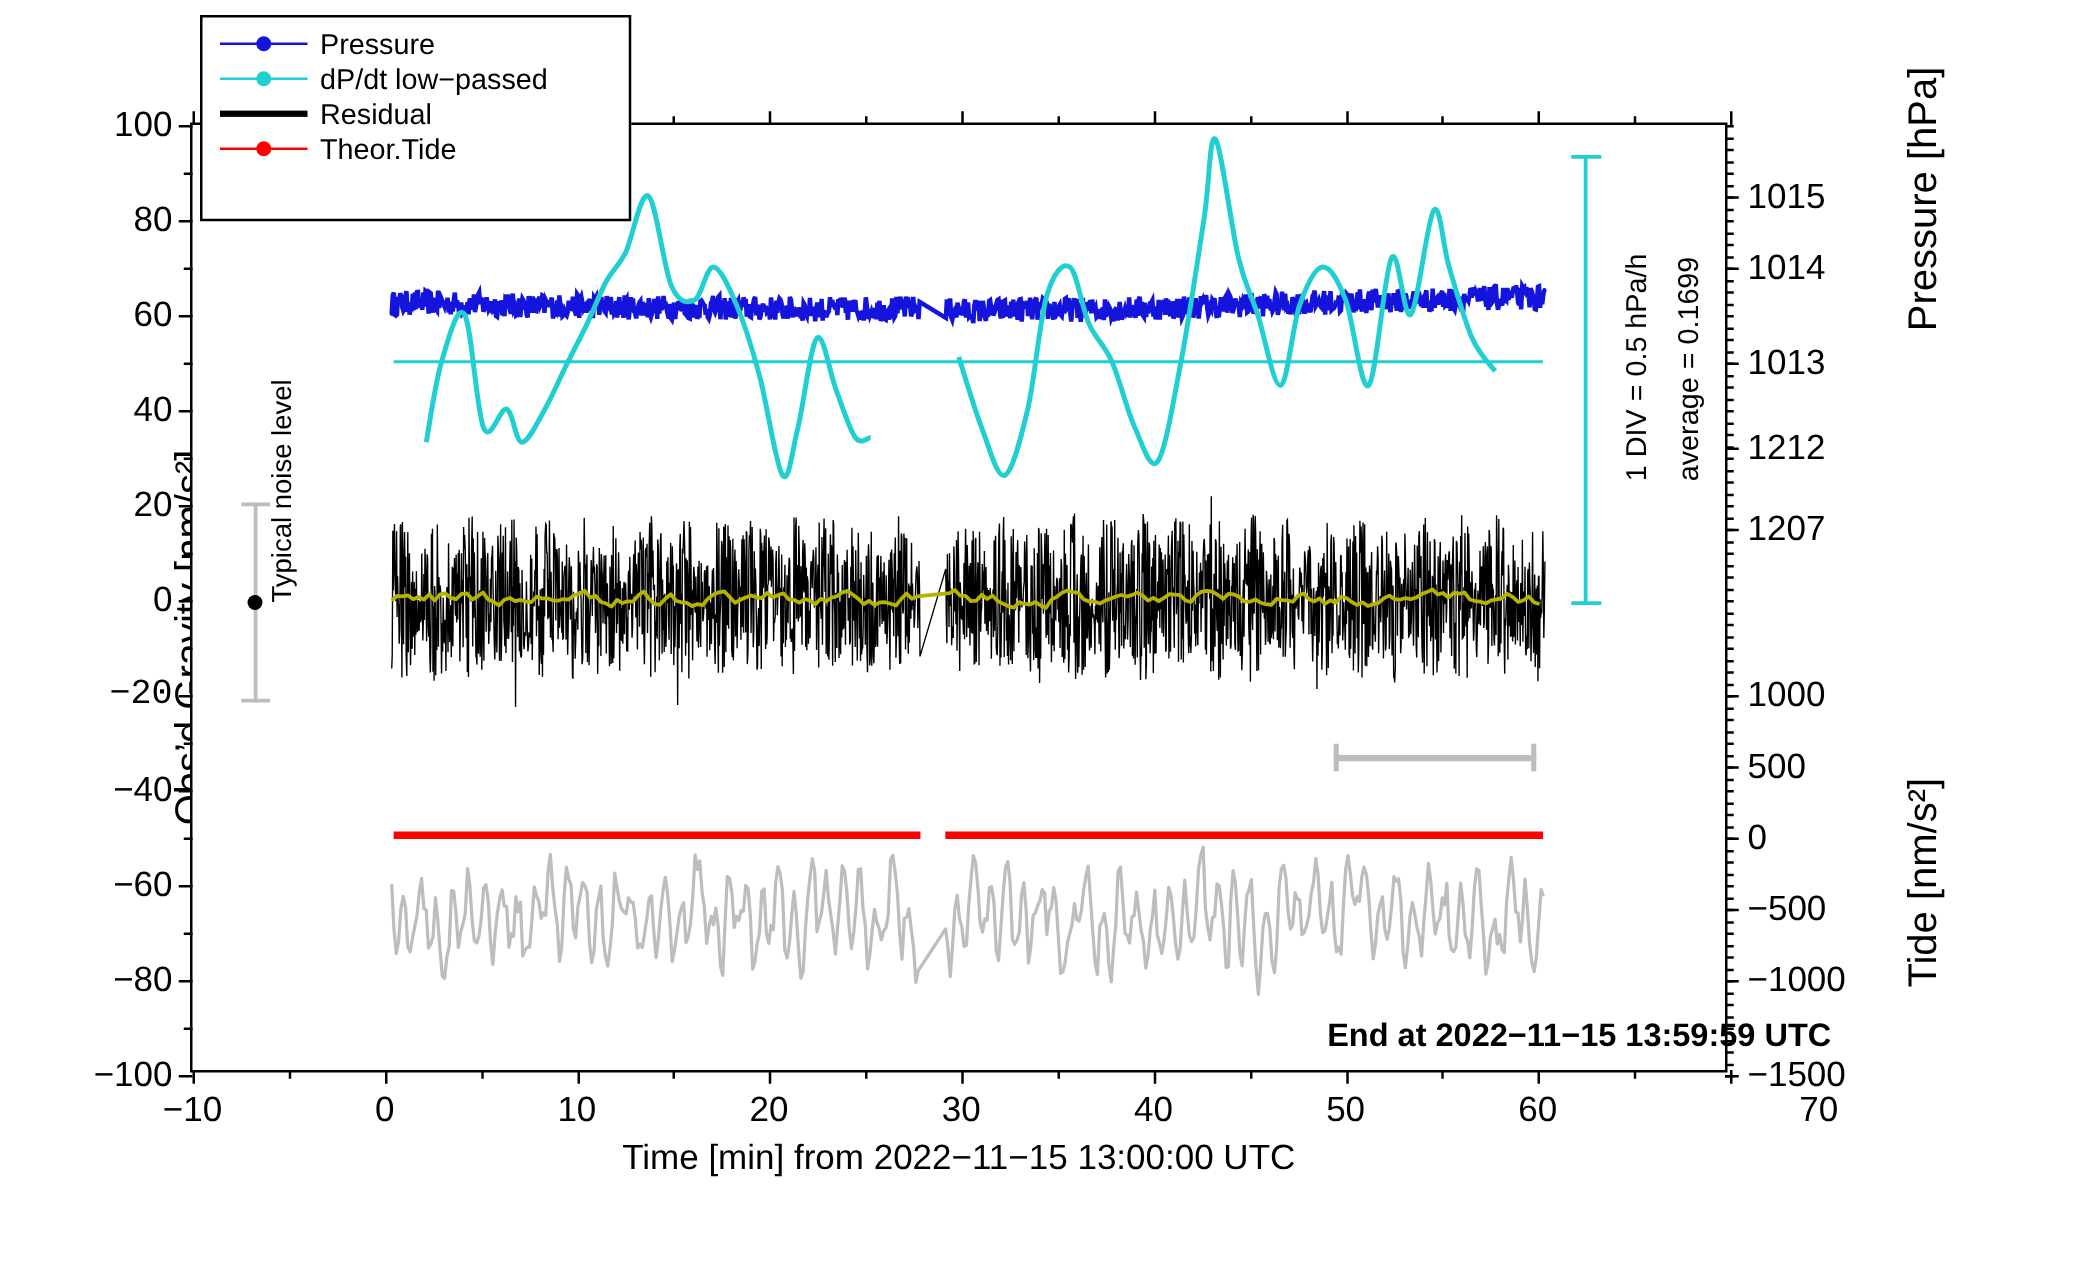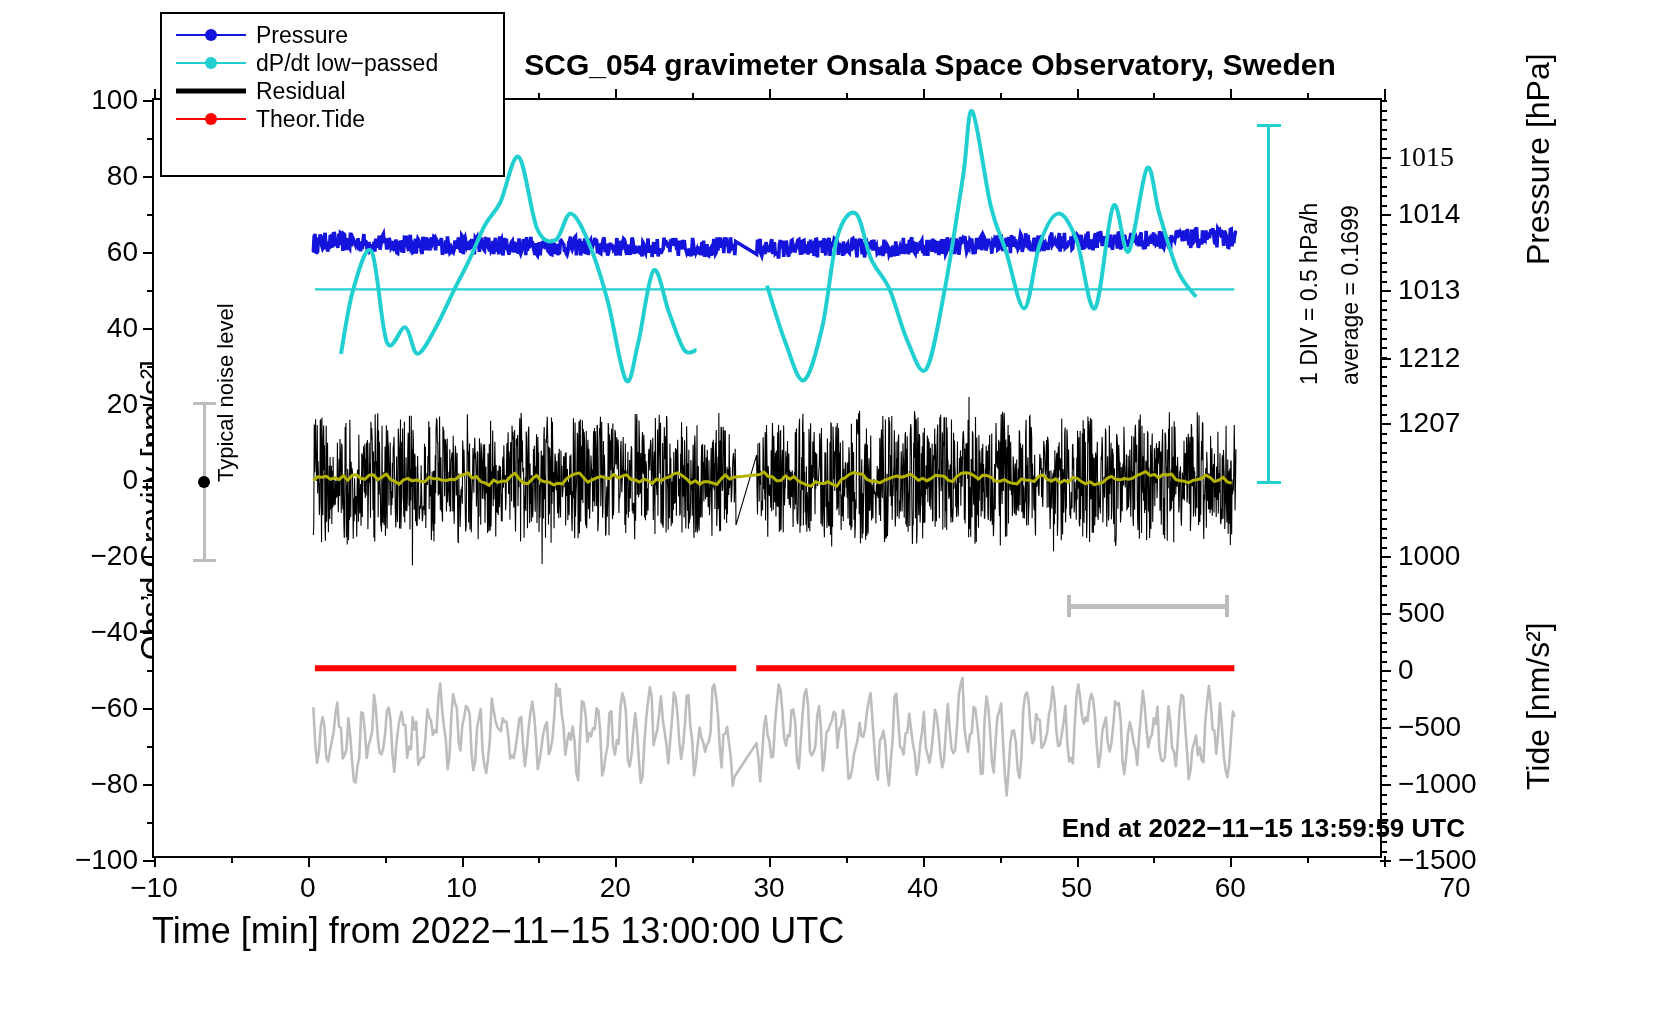--- a/index.html
+++ b/index.html
@@ -33,22 +33,22 @@
   .bt-label { position:absolute; top:calc(100% + 16px); transform:translateX(-50%);
               font-size:28px; white-space:nowrap; }
   
   .tt-major { top:-11px; width:2px; height:11px; }
   .tt-minor { top:-7px;  width:2px; height:7px; }
 
   
   #ylabel-left { position:absolute; left:2px; top:50%;
                  transform:translateY(-50%) rotate(-90deg); transform-origin:center;
                  font-size:32px; white-space:nowrap; }
-  #xlabel { position:absolute; left:152px; width:1230px; top:910px; 
-            font-size:36px; white-space:nowrap; }
+  #xlabel { position:absolute; left:152px; width:1230px; top:910px; text-align:center;
+            font-size:28px; white-space:nowrap; }
   #ylabel-pressure { position:absolute; left:1520px; top:265px;
                      transform:rotate(-90deg); transform-origin:left top;
                      font-size:32px; white-space:nowrap; }
   #ylabel-tide { position:absolute; left:1520px; top:790px;
                  transform:rotate(-90deg); transform-origin:left top;
                  font-size:32px; white-space:nowrap; }
 
   
   #chart-title { position:absolute; left:430px; top:48px; width:1000px; text-align:center;
                  font-size:30px; font-weight:bold; white-space:nowrap; }
@@ -103,21 +103,20 @@
   #caption-right { position:absolute; right:195px; top:813px; font-size:26px;
                    font-weight:bold; white-space:nowrap; }
 
   #series-svg { position:absolute; inset:0; }
 </style>
 </head>
 <body>
 
 <div class="root">
 
-  <div id="chart-title">SCG_054 gravimeter Onsala Space Observatory, Sweden</div>
 
   <div id="ylabel-left">Obs’d Gravity [nm/s²]</div>
   <div id="xlabel">Time [min] from 2022−11−15 13:00:00 UTC</div>
   <div id="ylabel-pressure">Pressure [hPa]</div>
   <div id="ylabel-tide">Tide [nm/s²]</div>
 
   <div id="plot-frame">
     <svg id="series-svg" viewBox="0 0 1230 760" preserveAspectRatio="none">
         <line x1="161.4375" y1="190" x2="1083.9375" y2="190" stroke="#22cfd0" stroke-width="2.5"></line>
         <line x1="161.4375" y1="570" x2="584.25" y2="570" stroke="#ff0000" stroke-width="6"></line>
@@ -135,21 +134,21 @@
       <div class="lt-label" style="top: 76px;">80</div>
       <div class="tick lt-major" style="top:152px"></div>
       <div class="lt-label" style="top: 152px;">60</div>
       <div class="tick lt-major" style="top:228px"></div>
       <div class="lt-label" style="top: 228px;">40</div>
       <div class="tick lt-major" style="top:304px"></div>
       <div class="lt-label" style="top: 304px;">20</div>
       <div class="tick lt-major" style="top:380px"></div>
       <div class="lt-label" style="top: 380px;">0</div>
       <div class="tick lt-major" style="top:456px"></div>
-      <div class="lt-label" style="top: 456px;">−20</div>
+      <div class="lt-label" style="top: 456px; font-family: Liberation Mono, monospace;">−20</div>
       <div class="tick lt-major" style="top:532px"></div>
       <div class="lt-label" style="top: 532px;">−40</div>
       <div class="tick lt-major" style="top:608px"></div>
       <div class="lt-label" style="top: 608px;">−60</div>
       <div class="tick lt-major" style="top:684px"></div>
       <div class="lt-label" style="top: 684px;">−80</div>
       <div class="tick lt-major" style="top:760px"></div>
       <div class="lt-label" style="top: 760px;">−100</div>
       <div class="tick lt-minor" style="top:722px"></div>
       <div class="tick lt-minor" style="top:646px"></div>
@@ -198,21 +197,21 @@
       <div class="tick tt-minor" style="left:538.125px"></div>
       <div class="tick bt-minor" style="left:691.875px"></div>
       <div class="tick tt-minor" style="left:691.875px"></div>
       <div class="tick bt-minor" style="left:845.625px"></div>
       <div class="tick tt-minor" style="left:845.625px"></div>
       <div class="tick bt-minor" style="left:999.375px"></div>
       <div class="tick tt-minor" style="left:999.375px"></div>
       <div class="tick bt-minor" style="left:1153.125px"></div>
       <div class="tick tt-minor" style="left:1153.125px"></div>
       <div class="tick rt-major" style="top:57px"></div>
-      <div class="rt-label" style="top: 57px; font-family: Liberation Serif, serif;">1015</div>
+      <div class="rt-label" style="top: 57px;">1015</div>
       <div class="tick rt-major" style="top:114px"></div>
       <div class="rt-label" style="top: 114px;">1014</div>
       <div class="tick rt-major" style="top:190px"></div>
       <div class="rt-label" style="top: 190px;">1013</div>
       <div class="tick rt-major" style="top:258.40000000000003px"></div>
       <div class="rt-label" style="top: 258.4px;">1212</div>
       <div class="tick rt-major" style="top:323px"></div>
       <div class="rt-label" style="top: 323px;">1207</div>
       <div class="tick rt-major" style="top:456px"></div>
       <div class="rt-label" style="top: 456px;">1000</div>

